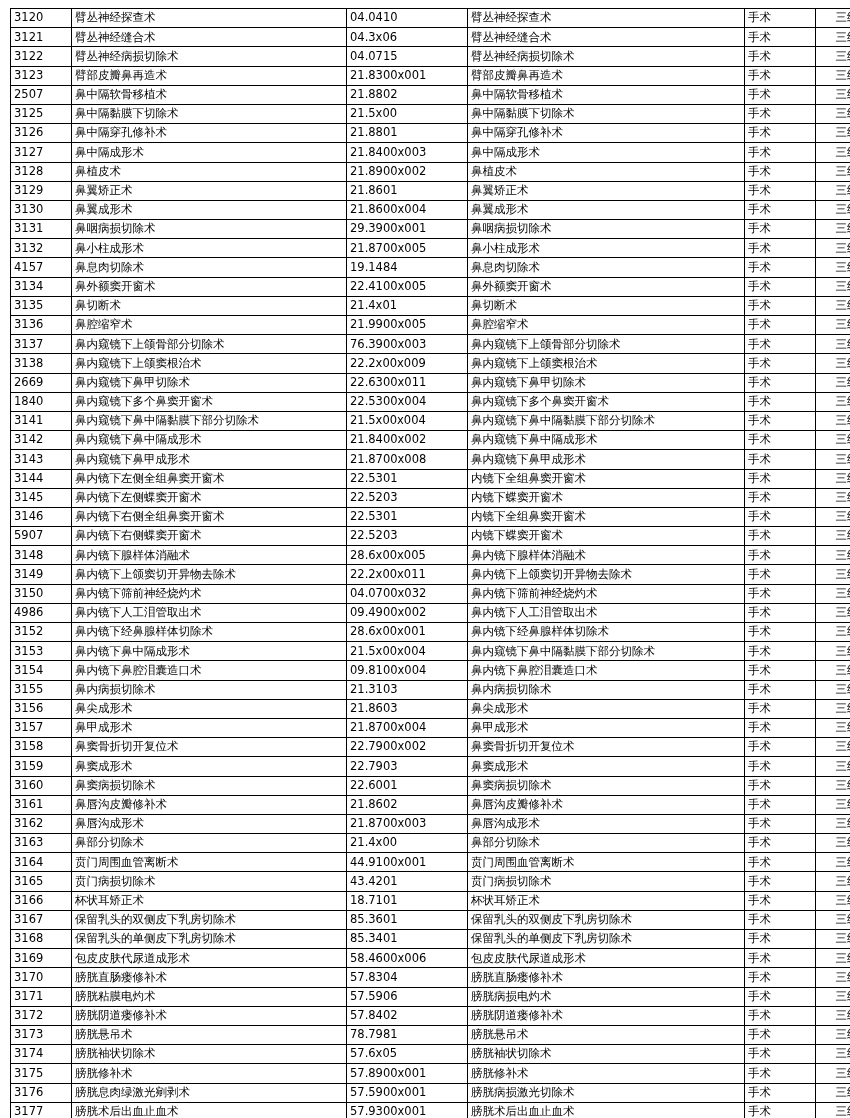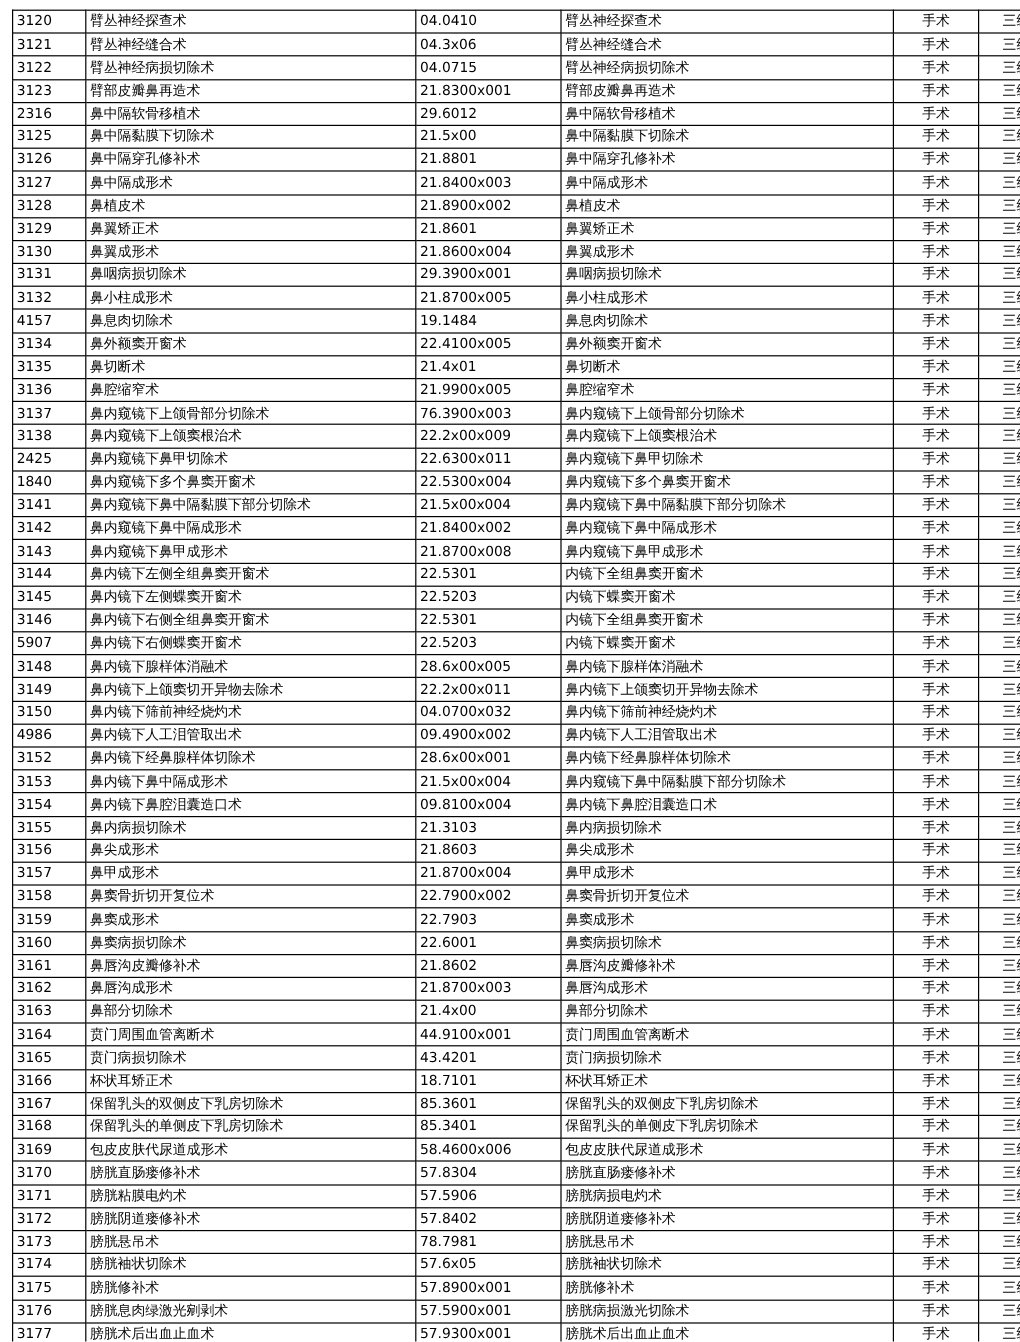--- a/index.html
+++ b/index.html
@@ -49,21 +49,21 @@
     padding-left: 5px;
     margin-top: 44px;
   }
   td.c-name2 {
     width: 270px;
     text-align: left;
     padding-left: 5px;
   }
   td.c-type {
     width: 64px;
-    text-align: center;
+    text-align: left;
     margin-left: 12px;
   }
   td.c-level {
     width: 56px;
     text-align: center;
   }
 </style>
 </head>
 <body>
 
@@ -96,23 +96,23 @@
         </tr>
         <tr>
           <td class="c-id">3123</td>
           <td class="c-name">臂部皮瓣鼻再造术</td>
           <td class="c-code">21.8300x001</td>
           <td class="c-name2">臂部皮瓣鼻再造术</td>
           <td class="c-type">手术</td>
           <td class="c-level">三级</td>
         </tr>
         <tr>
-          <td class="c-id">2316</td>
+          <td class="c-id">2507</td>
           <td class="c-name">鼻中隔软骨移植术</td>
-          <td class="c-code">29.6012</td>
+          <td class="c-code">21.8802</td>
           <td class="c-name2">鼻中隔软骨移植术</td>
           <td class="c-type">手术</td>
           <td class="c-level">三级</td>
         </tr>
         <tr>
           <td class="c-id">3125</td>
           <td class="c-name">鼻中隔黏膜下切除术</td>
           <td class="c-code">21.5x00</td>
           <td class="c-name2">鼻中隔黏膜下切除术</td>
           <td class="c-type">手术</td>
@@ -216,21 +216,21 @@
         </tr>
         <tr>
           <td class="c-id">3138</td>
           <td class="c-name">鼻内窥镜下上颌窦根治术</td>
           <td class="c-code">22.2x00x009</td>
           <td class="c-name2">鼻内窥镜下上颌窦根治术</td>
           <td class="c-type">手术</td>
           <td class="c-level">三级</td>
         </tr>
         <tr>
-          <td class="c-id">2425</td>
+          <td class="c-id">2669</td>
           <td class="c-name">鼻内窥镜下鼻甲切除术</td>
           <td class="c-code">22.6300x011</td>
           <td class="c-name2">鼻内窥镜下鼻甲切除术</td>
           <td class="c-type">手术</td>
           <td class="c-level">三级</td>
         </tr>
         <tr>
           <td class="c-id">1840</td>
           <td class="c-name">鼻内窥镜下多个鼻窦开窗术</td>
           <td class="c-code">22.5300x004</td>

